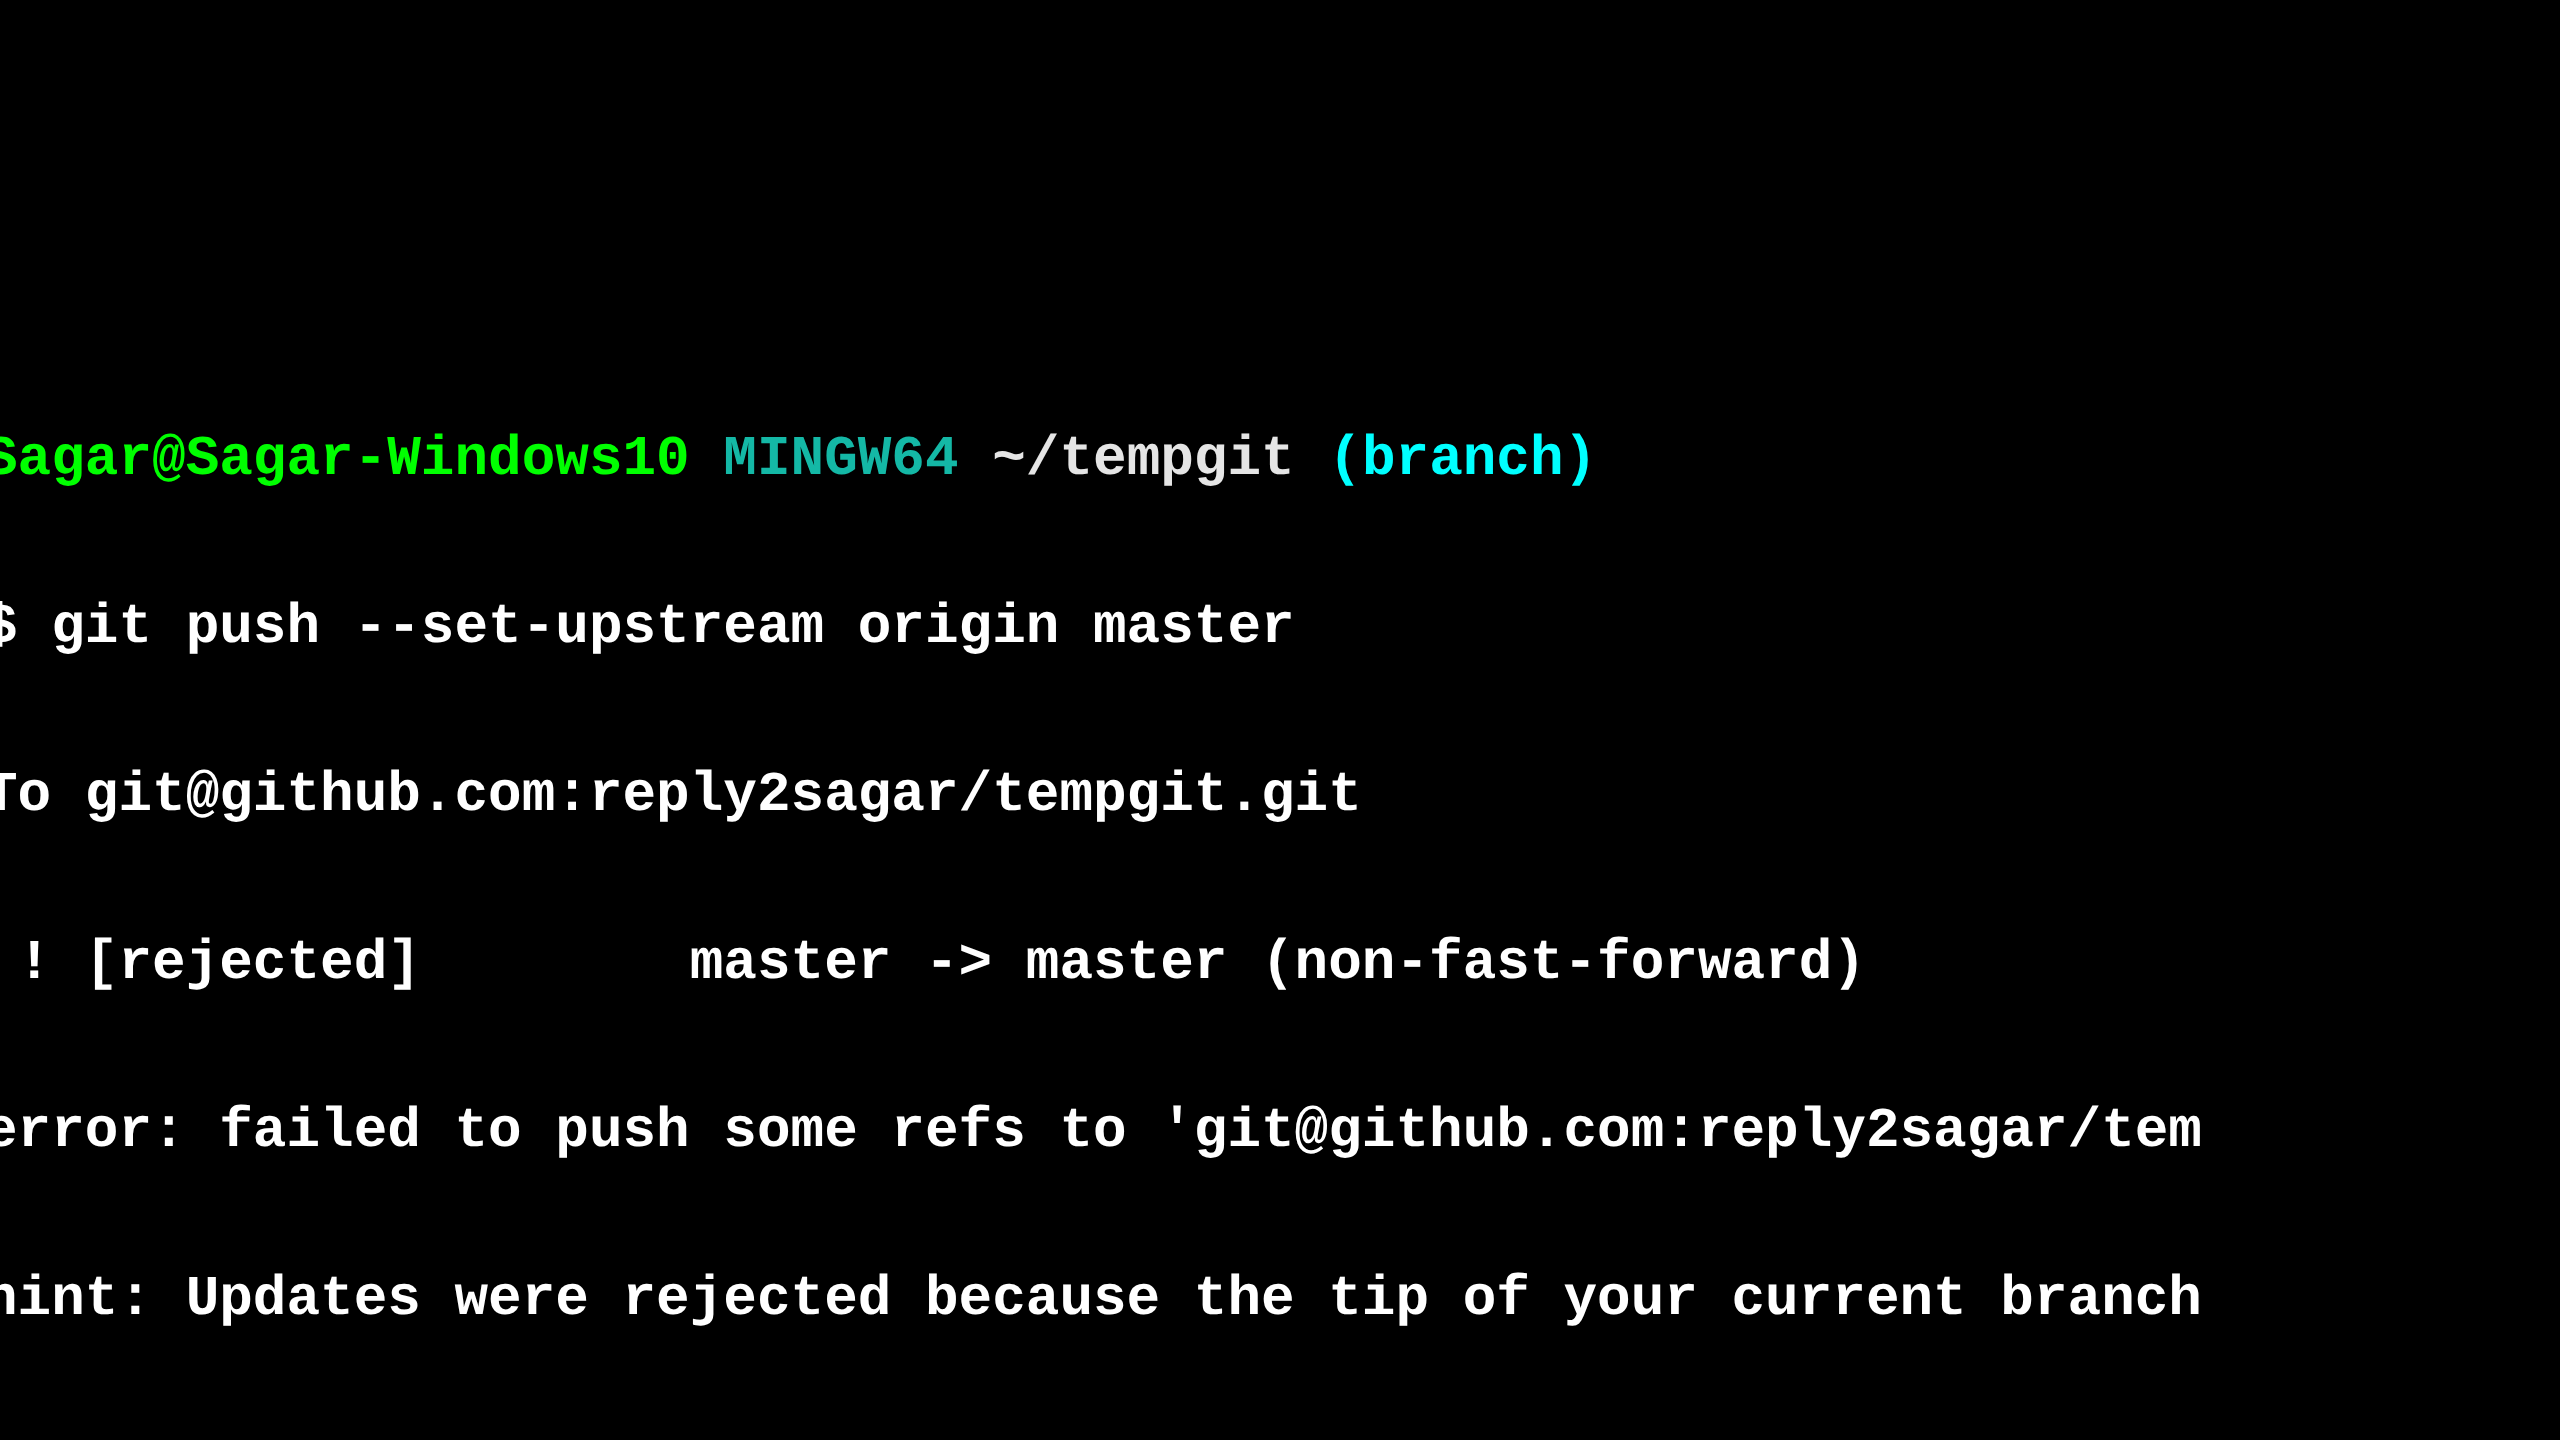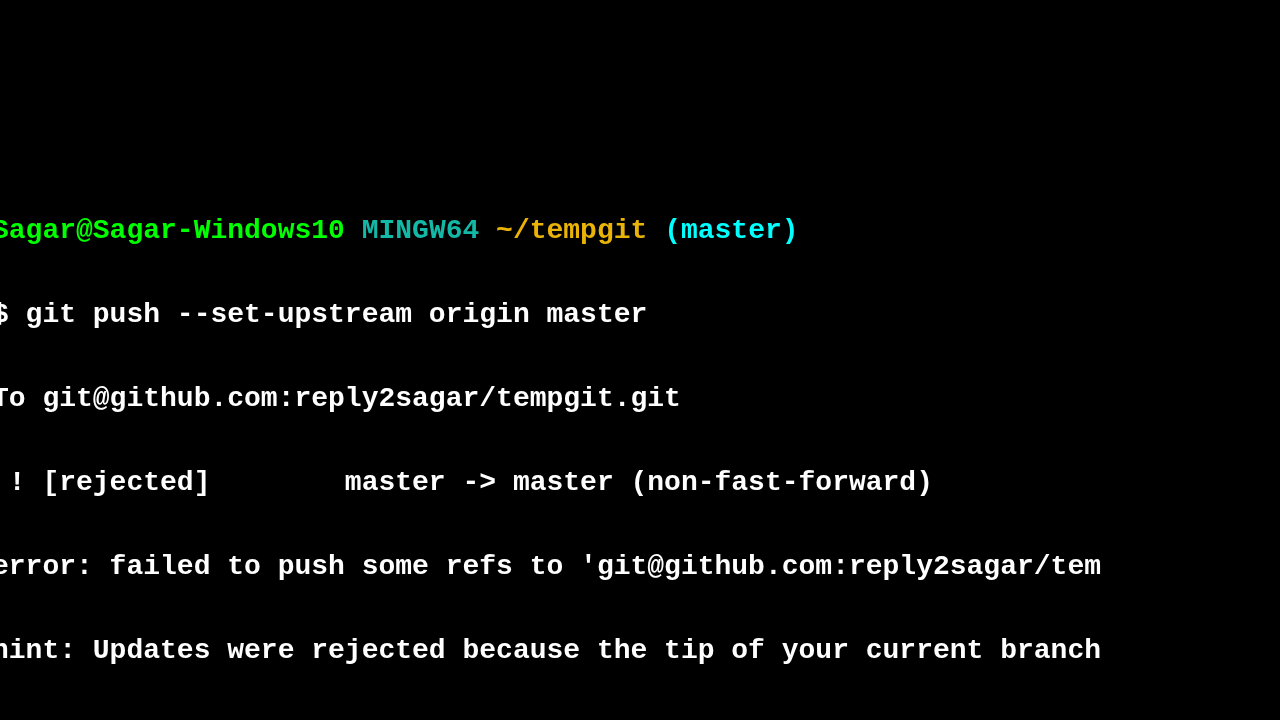--- a/index.html
+++ b/index.html
@@ -15,32 +15,32 @@
     overflow: hidden;
     white-space: pre;
     padding-top: 0;
   }
   .terminal {
     padding: 0;
     margin-left: -8px;
   }
   .green { color: #00ff00; }
   .magenta { color: #14b8a6; }
-  .yellow { color: #eab308; }
+  .yellow { color: #e5e5e5; }
   .cyan { color: #00ffff; }
   .white { color: #ffffff; }
   .line { display: block; }
 </style>
 </head>
 <body>
 
 
 
 <div class="terminal">
-<span class="line"><span class="green">Sagar@Sagar-Windows10</span> <span class="magenta">MINGW64</span> <span class="yellow">~/tempgit</span> <span class="cyan">(master)</span></span>
+<span class="line"><span class="green">Sagar@Sagar-Windows10</span> <span class="magenta">MINGW64</span> <span class="yellow">~/tempgit</span> <span class="cyan">(branch)</span></span>
 <span class="line white">$ git push --set-upstream origin master</span>
 <span class="line white">To git@github.com:reply2sagar/tempgit.git</span>
 <span class="line white"> ! [rejected]        master -&gt; master (non-fast-forward)</span>
 <span class="line white">error: failed to push some refs to 'git@github.com:reply2sagar/tem</span>
 <span class="line white">hint: Updates were rejected because the tip of your current branch</span>
 <span class="line white">hint: its remote counterpart. Integrate the remote changes (e.g.</span>
 
 
 
 

